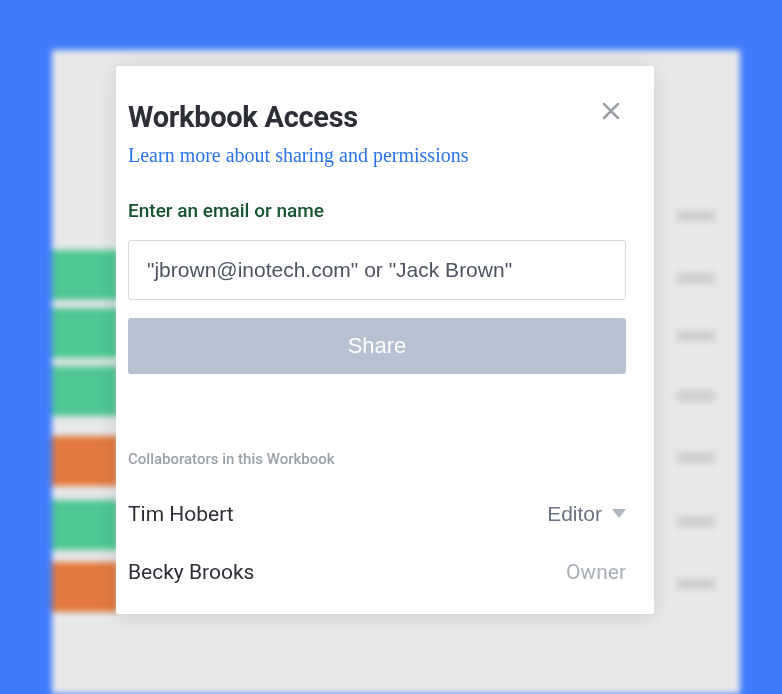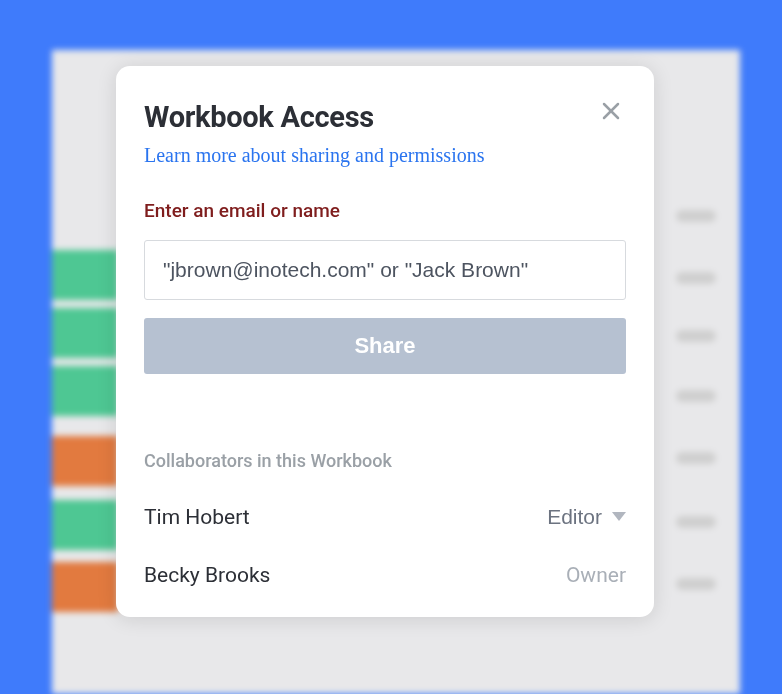--- a/index.html
+++ b/index.html
@@ -23,23 +23,23 @@
     .bg-row { position:absolute; left:0; height:50px; }
     .bg-green { background:#4ec793; }
     .bg-orange { background:#e27a3f; }
     .bg-pill { position:absolute; right:24px; width:40px; height:12px; border-radius:6px; background:#cfcfcf; }
     .modal {
       position: absolute;
       left: 116px;
       top: 66px;
       width: 538px;
       background: #ffffff;
-      border-radius: 14px;
+      border-radius: 2px;
       box-shadow: 0 2px 20px rgba(0,0,0,0.12);
-      padding: 34px 28px 30px 28px;
+      padding: 34px 28px 30px 12px;
     }
     .modal-header { display:flex; align-items:flex-start; justify-content:space-between; }
     .modal-title {
       font-size: 29px;
       font-weight: 700;
       color: #2c2f36;
       letter-spacing: -0.3px;
     }
     .close-btn {
       background:none; border:none; cursor:pointer;
@@ -53,21 +53,21 @@
       font-size:20px;
       color:#2a74ef;
       text-decoration:none;
       cursor:pointer;
       font-family:Liberation Serif, serif;
     }
     .field-label {
       margin-top:32px;
       font-size:19px;
       font-weight:500;
-      color:#7f1d1d;
+      color:#14532d;
     }
     .email-input {
       margin-top:18px;
       width:100%;
       height:60px;
       border:1px solid #d7dade;
       border-radius:3px;
       font-size:21px;
       padding:0 18px;
       color:#2c2f36;
@@ -76,26 +76,26 @@
     .email-input::placeholder { color:#4d5460; }
     .share-btn {
       margin-top:18px;
       width:100%;
       height:56px;
       background:#b6c1d1;
       border:none;
       border-radius:3px;
       color:#ffffff;
       font-size:22px;
-      font-weight:700;
+      font-weight:400;
       cursor:pointer;
     }
     .collab-label {
       margin-top:76px;
-      font-size:18px;
+      font-size:15px;
       font-weight:500;
       color:#9aa0a6;
     }
     .collab-row {
       display:flex;
       align-items:center;
       justify-content:space-between;
       margin-top:34px;
     }
     .collab-name { font-size:21px; color:#2c2f36; }

